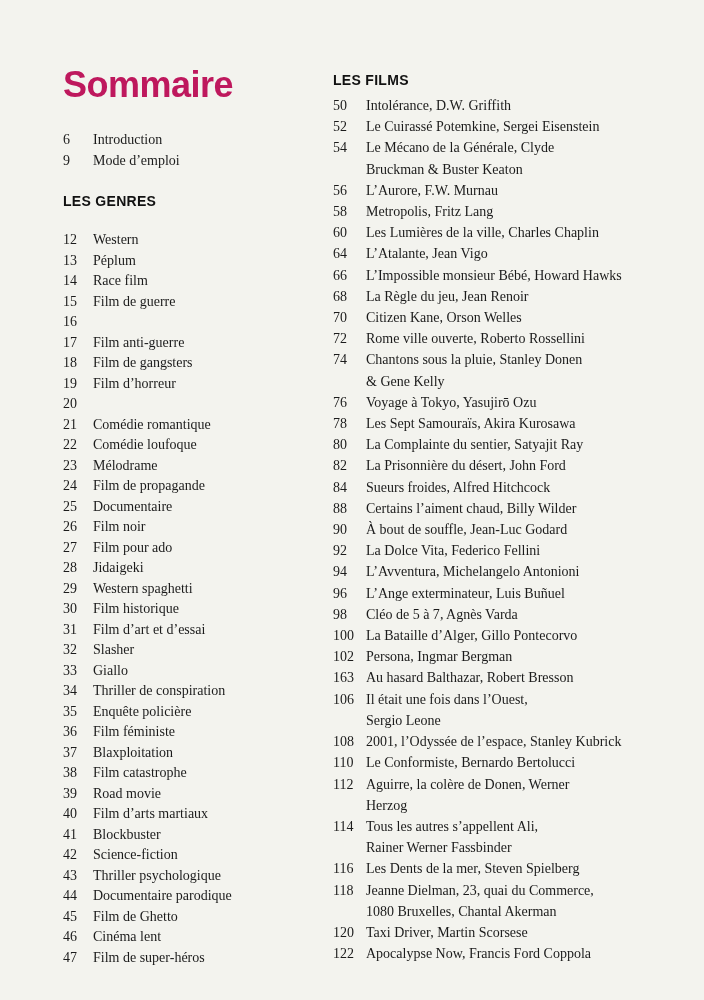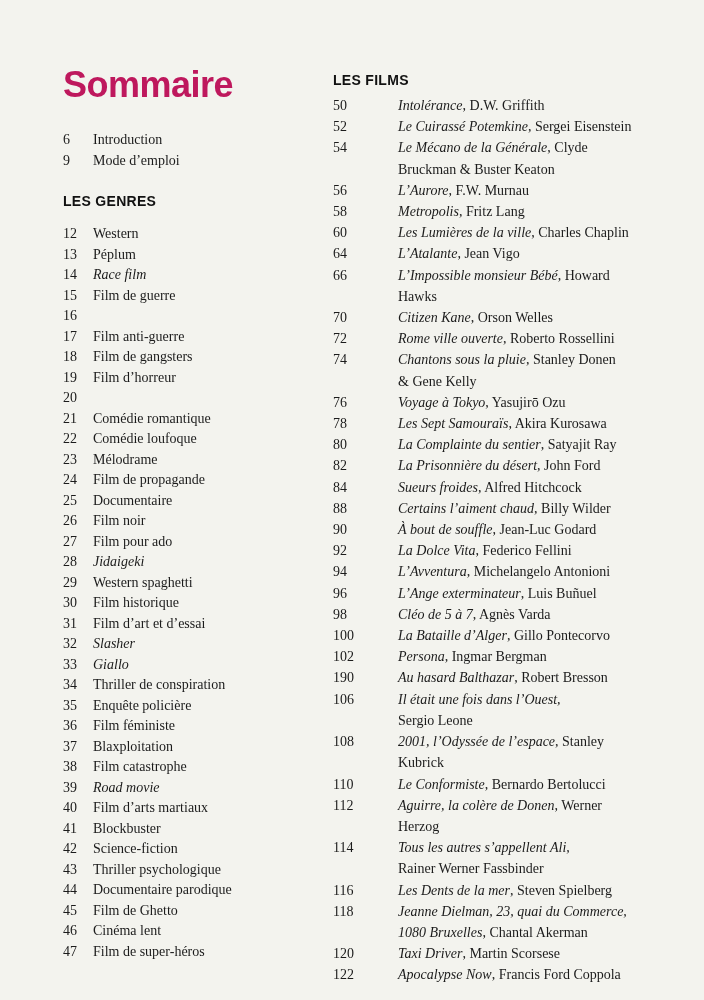--- a/index.html
+++ b/index.html
@@ -40,32 +40,32 @@
     width: 315px;
   }
   .section-heading {
     font-family: "Liberation Sans", sans-serif;
     font-weight: bold;
     font-size: 14px;
     letter-spacing: 0.3px;
     line-height: 20px;
     color: #111;
   }
-  .col-left .section-heading { margin: 20px 0 13px 0; }
+  .col-left .section-heading { margin: 20px 0 19px 0; }
   .col-right .section-heading { margin: 0 0 5px 0; }
   .entry {
     display: flex;
     font-size: 14px;
     line-height: 20.5px;
   }
-  .col-right .entry { line-height: 21.2px; gap: 32px; }
+  .col-right .entry { line-height: 21.2px; }
   .num { flex: 0 0 auto; width: 30px; }
   .col-right .num { width: 33px; }
   .label { flex: 1 1 auto; }
-  .italic { font-style: italic; }
+  .italic { }
 </style>
 </head>
 <body>
 
 <div class="page">
 
   <h1 class="page-title">Sommaire</h1>
 
   <div class="col-left">
     <div>
@@ -254,20 +254,24 @@
         </div>
         <div class="entry">
           <span class="num">64</span>
           <span class="label"><span class="italic">L’Atalante</span><span>, Jean Vigo</span></span>
         </div>
         <div class="entry">
           <span class="num">66</span>
           <span class="label"><span class="italic">L’Impossible monsieur Bébé</span><span>, Howard Hawks</span></span>
         </div>
         <div class="entry">
+          <span class="num">68</span>
+          <span class="label"><span class="italic">La Règle du jeu</span><span>, Jean Renoir</span></span>
+        </div>
+        <div class="entry">
           <span class="num">70</span>
           <span class="label"><span class="italic">Citizen Kane</span><span>, Orson Welles</span></span>
         </div>
         <div class="entry">
           <span class="num">72</span>
           <span class="label"><span class="italic">Rome ville ouverte</span><span>, Roberto Rossellini</span></span>
         </div>
         <div class="entry">
           <span class="num">74</span>
           <span class="label"><span class="italic">Chantons sous la pluie</span><span>, Stanley Donen</span><br><span>&amp; Gene Kelly</span></span>
@@ -318,21 +322,21 @@
         </div>
         <div class="entry">
           <span class="num">100</span>
           <span class="label"><span class="italic">La Bataille d’Alger</span><span>, Gillo Pontecorvo</span></span>
         </div>
         <div class="entry">
           <span class="num">102</span>
           <span class="label"><span class="italic">Persona</span><span>, Ingmar Bergman</span></span>
         </div>
         <div class="entry">
-          <span class="num">190</span>
+          <span class="num">163</span>
           <span class="label"><span class="italic">Au hasard Balthazar</span><span>, Robert Bresson</span></span>
         </div>
         <div class="entry">
           <span class="num">106</span>
           <span class="label"><span class="italic">Il était une fois dans l’Ouest,</span><br><span>Sergio Leone</span></span>
         </div>
         <div class="entry">
           <span class="num">108</span>
           <span class="label"><span class="italic">2001, l’Odyssée de l’espace</span><span>, Stanley Kubrick</span></span>
         </div>

